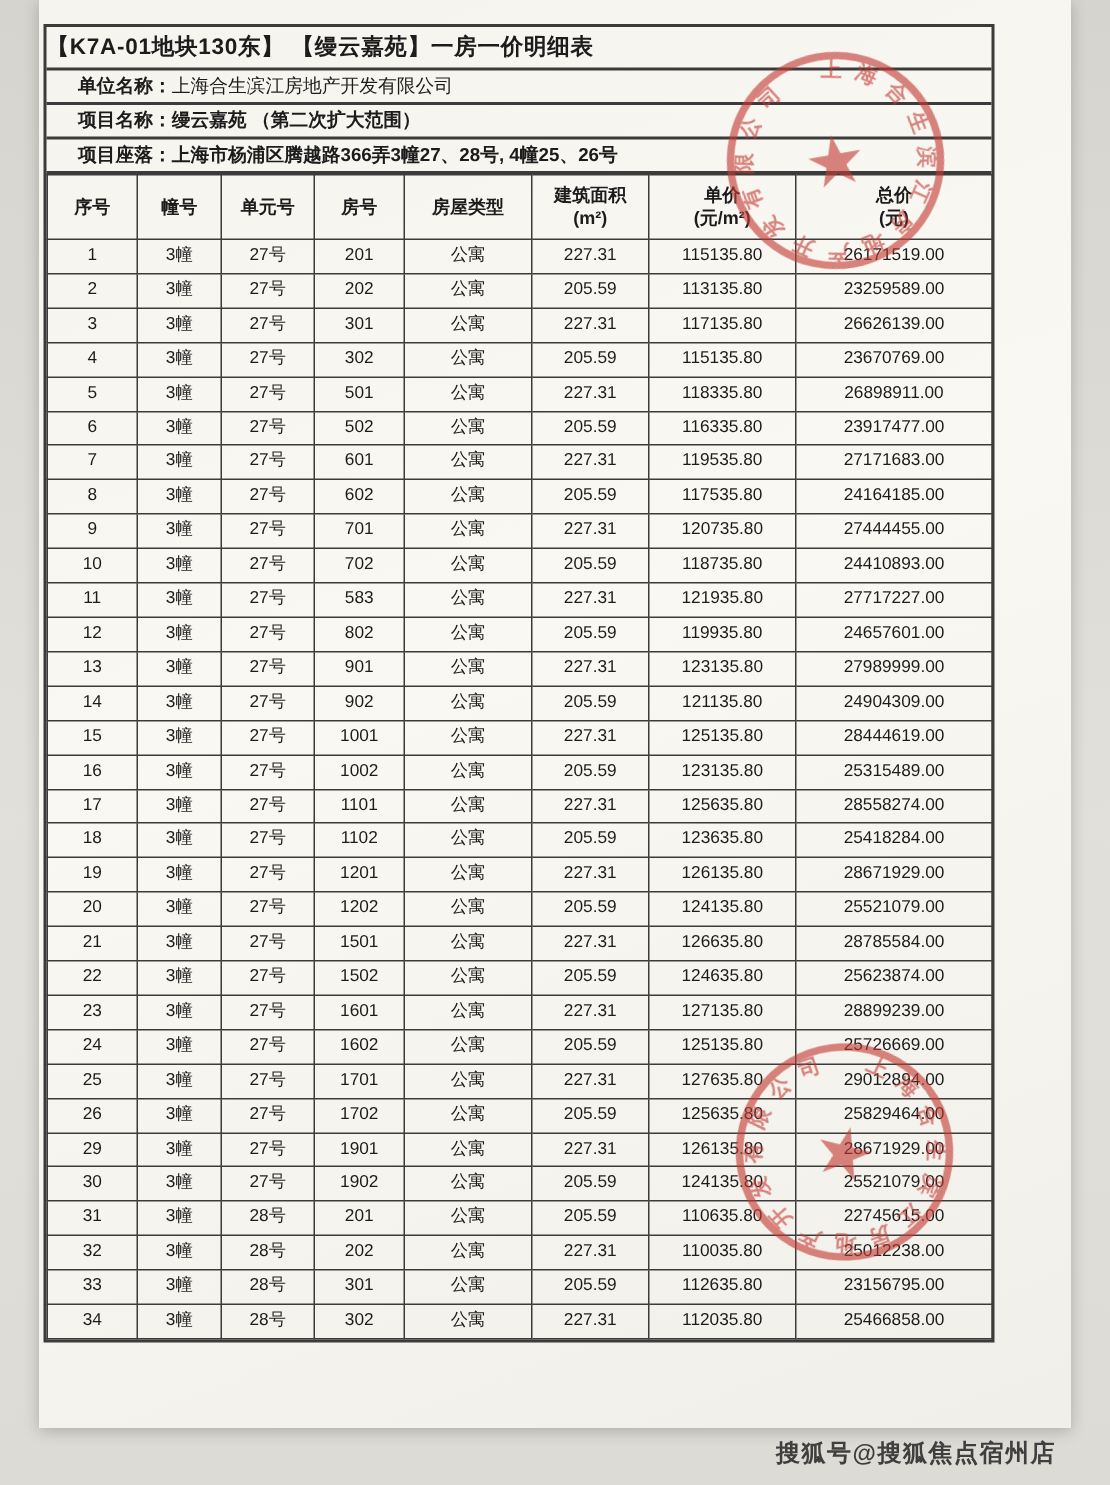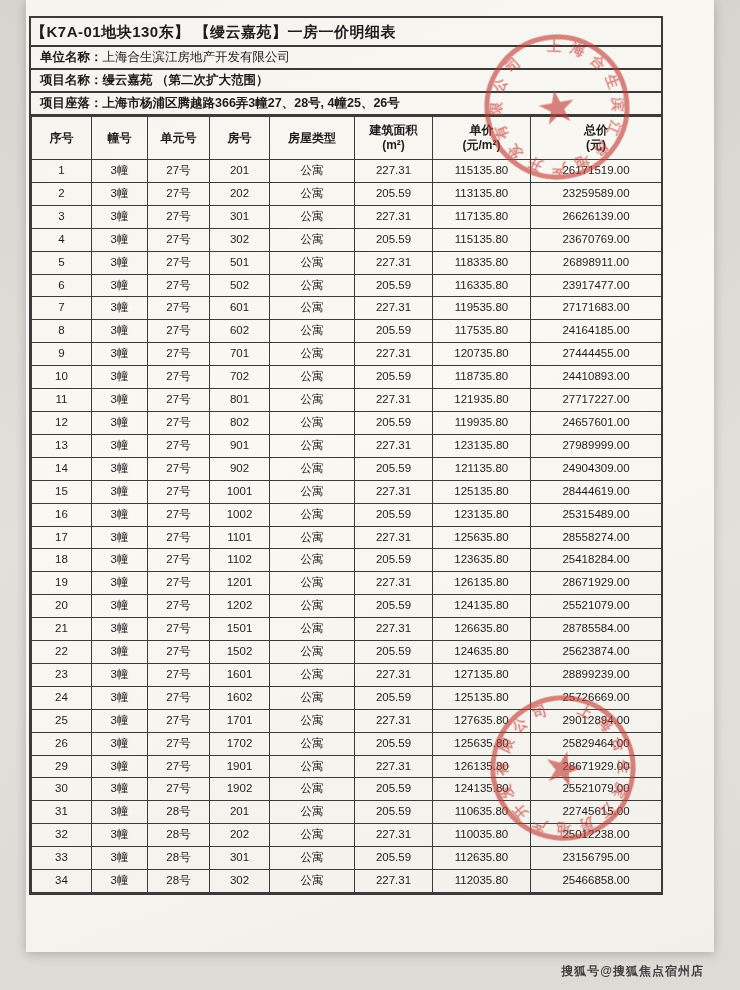--- a/index.html
+++ b/index.html
@@ -17,40 +17,40 @@
   .sheet{
     position:absolute;left:29px;top:16px;width:630px;
     border:2px solid #3b3b3b;background:transparent;
   }
   .doc-title{
     height:27px;line-height:27px;text-align:left;
     font-weight:bold;font-size:15px;letter-spacing:.5px;
     border-bottom:2px solid #3b3b3b;
   }
   .info-row{
-    min-height:19px;line-height:19px;padding:1px 9px;
+    min-height:19px;line-height:19px;padding:1px 21px;
     font-size:12.5px;border-bottom:2px solid #3b3b3b;
     white-space:nowrap;
   }
   .info-label{font-weight:bold;}
   .info-value{font-weight:normal;}
   .info-value.strong{font-weight:bold;}
   table.price{width:100%;border-collapse:collapse;table-layout:fixed;}
   table.price th,table.price td{
     border:1px solid #3b3b3b;text-align:center;vertical-align:middle;
     padding:0;overflow:hidden;white-space:nowrap;
   }
   table.price th{font-size:12px;font-weight:bold;height:42px;line-height:15px;}
   table.price td{font-size:11.5px;height:21.9px;line-height:21.9px;font-weight:normal;}
   .seal{position:absolute;pointer-events:none;filter:blur(.5px);opacity:.62;}
   .seal.top{left:472px;top:22px;transform:rotate(-10deg);}
   .seal.bottom{left:478px;top:683px;transform:rotate(14deg);}
   .watermark{
     position:absolute;right:36px;bottom:10px;
-    font-size:12px;color:#3f3f3f;letter-spacing:1px;font-weight:bold;
+    font-size:16px;color:#3f3f3f;letter-spacing:1px;font-weight:bold;
   }
 </style>
 </head>
 <body>
 
 <div class="paper"></div>
 
 <div class="sheet">
   <div class="doc-title">【K7A-01地块130东】 【缦云嘉苑】一房一价明细表</div>
 
@@ -185,21 +185,21 @@
           <td>702</td>
           <td>公寓</td>
           <td>205.59</td>
           <td>118735.80</td>
           <td>24410893.00</td>
         </tr>
         <tr>
           <td>11</td>
           <td>3幢</td>
           <td>27号</td>
-          <td>801</td>
+          <td>583</td>
           <td>公寓</td>
           <td>227.31</td>
           <td>121935.80</td>
           <td>27717227.00</td>
         </tr>
         <tr>
           <td>12</td>
           <td>3幢</td>
           <td>27号</td>
           <td>802</td>

